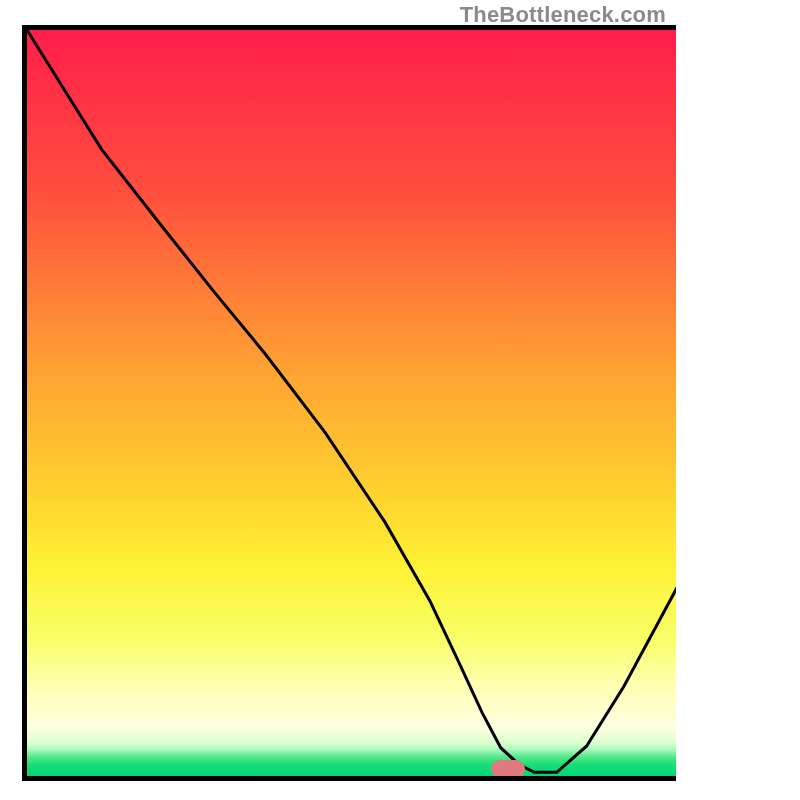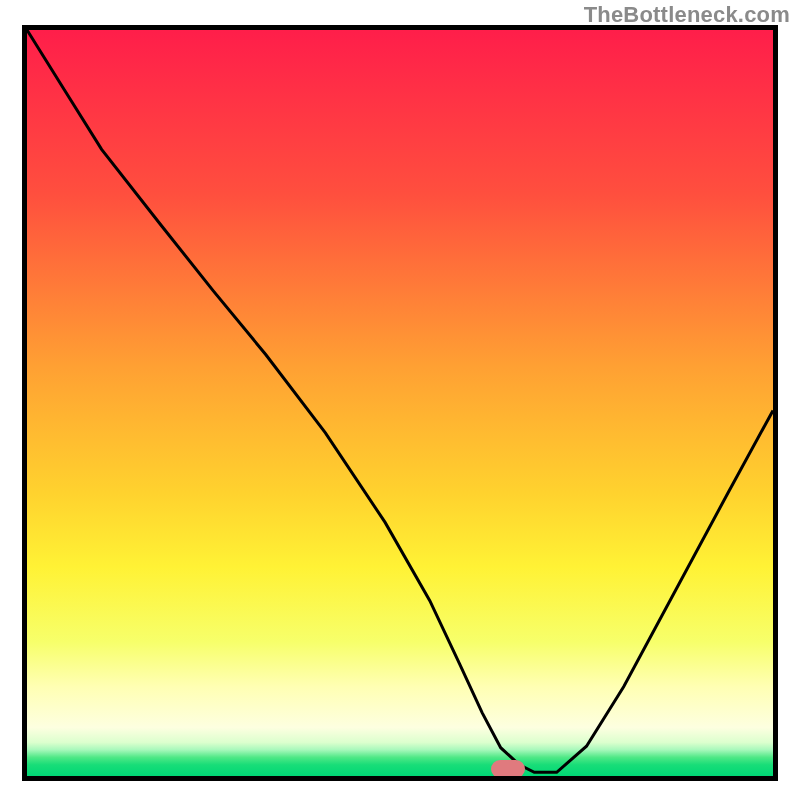--- a/index.html
+++ b/index.html
@@ -5,21 +5,21 @@
   html, body {
     margin: 0;
     padding: 0;
     width: 800px;
     height: 800px;
     background: #ffffff;
     font-family: Arial, Helvetica, sans-serif;
   }
   .stage {
     position: relative;
-    width: 800px;
+    width: 676px;
     height: 800px;
     overflow: hidden;
   }
   .watermark {
     position: absolute;
     top: 2px;
     right: 10px;
     font-size: 22px;
     font-weight: 600;
     color: #8a8a8a;

